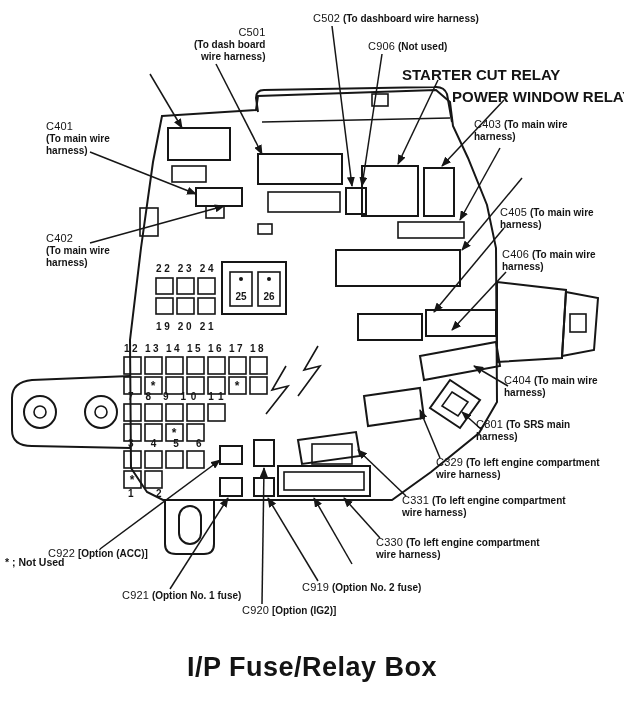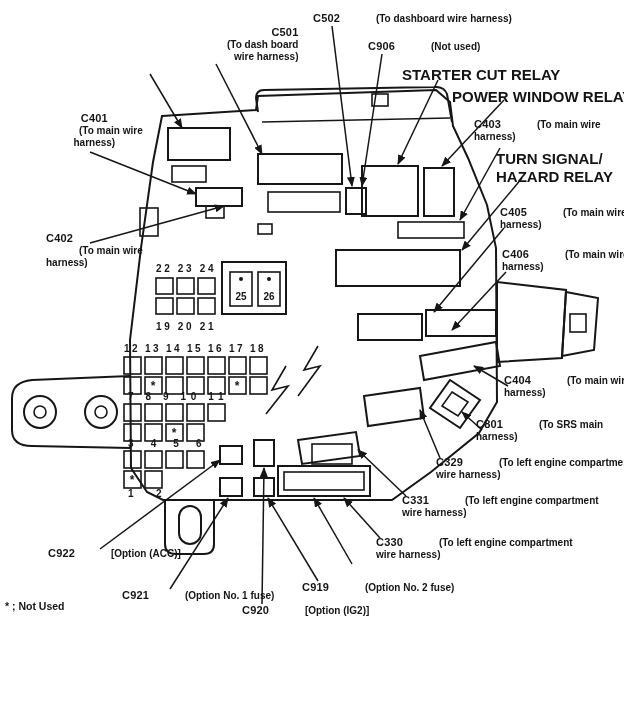--- a/index.html
+++ b/index.html
@@ -9,22 +9,22 @@
   }
   svg{position:absolute;left:0;top:0;}
   svg .ln{stroke:#161616;stroke-width:2;fill:none;}
   svg .thin{stroke:#161616;stroke-width:1.6;fill:none;}
   svg .leader{stroke:#161616;stroke-width:1.5;fill:none;}
   svg text{font-family:"Liberation Sans",sans-serif;font-weight:700;fill:#161616;font-size:11px;}
   svg text.fnum{font-size:10px;letter-spacing:0.5px;}
   svg text.mark{font-size:12px;text-anchor:middle;}
   svg text.fid{font-size:10px;text-anchor:middle;}
   .callout{position:absolute;font-size:10px;font-weight:700;line-height:1.18;width:max-content;max-width:200px;}
-  .callout b{font-size:11px;font-weight:700;letter-spacing:0.2px;}
-  .callout .desc{white-space:pre-line;font-weight:700;margin-left:33px;}
+  .callout b{font-size:11px;font-weight:400;letter-spacing:0.2px;}
+  .callout .desc{white-space:pre-line;font-weight:700;}
   .callout.stacked b{display:block;}
   .relay-label{position:absolute;font-size:15px;font-weight:700;line-height:1.2;white-space:pre-line;width:max-content;}
   .note{position:absolute;font-size:10.5px;font-weight:700;}
   .title{position:absolute;left:0;top:652px;width:100%;text-align:center;
          font-size:27px;font-weight:700;letter-spacing:0.5px;}
 </style>
 </head>
 <body>
 
 <div class="stage">
@@ -182,22 +182,20 @@
     </g>
   </svg>
 
   <div class="callout stacked" style="left:194px;top:26px;text-align:right;"><b>C501</b><span class="desc">(To dash board
 wire harness)</span></div>
   <div class="callout" style="left:313px;top:12px;"><b>C502</b> <span class="desc">(To dashboard wire harness)</span></div>
   <div class="callout" style="left:368px;top:40px;text-align:center;"><b>C906</b> <span class="desc">(Not used)</span></div>
 
   <div class="relay-label" style="left:402px;top:66px;">STARTER CUT RELAY</div>
   <div class="relay-label" style="left:452px;top:88px;">POWER WINDOW RELAY</div>
-  <div class="relay-label" style="left:496px;top:150px;">TURN SIGNAL/
-HAZARD RELAY</div>
 
   <div class="callout" style="left:474px;top:118px;"><b>C403</b> <span class="desc">(To main wire
 harness)</span></div>
   <div class="callout" style="left:500px;top:206px;"><b>C405</b> <span class="desc">(To main wire
 harness)</span></div>
   <div class="callout" style="left:502px;top:248px;"><b>C406</b> <span class="desc">(To main wire
 harness)</span></div>
   <div class="callout" style="left:504px;top:374px;"><b>C404</b> <span class="desc">(To main wire
 harness)</span></div>
   <div class="callout" style="left:476px;top:418px;"><b>C801</b> <span class="desc">(To SRS main
@@ -205,19 +203,20 @@
   <div class="callout" style="left:436px;top:456px;"><b>C329</b> <span class="desc">(To left engine compartment
 wire harness)</span></div>
   <div class="callout" style="left:402px;top:494px;"><b>C331</b> <span class="desc">(To left engine compartment
 wire harness)</span></div>
   <div class="callout" style="left:376px;top:536px;"><b>C330</b> <span class="desc">(To left engine compartment
 wire harness)</span></div>
   <div class="callout" style="left:302px;top:581px;"><b>C919</b> <span class="desc">(Option No. 2 fuse)</span></div>
   <div class="callout" style="left:242px;top:604px;"><b>C920</b> <span class="desc">[Option (IG2)]</span></div>
   <div class="callout" style="left:122px;top:589px;"><b>C921</b> <span class="desc">(Option No. 1 fuse)</span></div>
   <div class="callout" style="left:48px;top:547px;"><b>C922</b> <span class="desc">[Option (ACC)]</span></div>
-  <div class="callout stacked" style="left:46px;top:112px;text-align:center;"><b>C401</b><span class="desc">(To main wire
+  <div class="callout stacked" style="left:46px;top:120px;"><b>C401</b><span class="desc">(To main wire
 harness)</span></div>
   <div class="callout stacked" style="left:46px;top:232px;"><b>C402</b><span class="desc">(To main wire
 harness)</span></div>
 
-  <div class="note" style="left:5px;top:556px;margin-top:44px;">* ; Not Used</div>
+  <div class="note" style="left:5px;top:556px;">* ; Not Used</div>
+  <div class="title">I/P Fuse/Relay Box</div>
 </div>
 
 </body></html>

